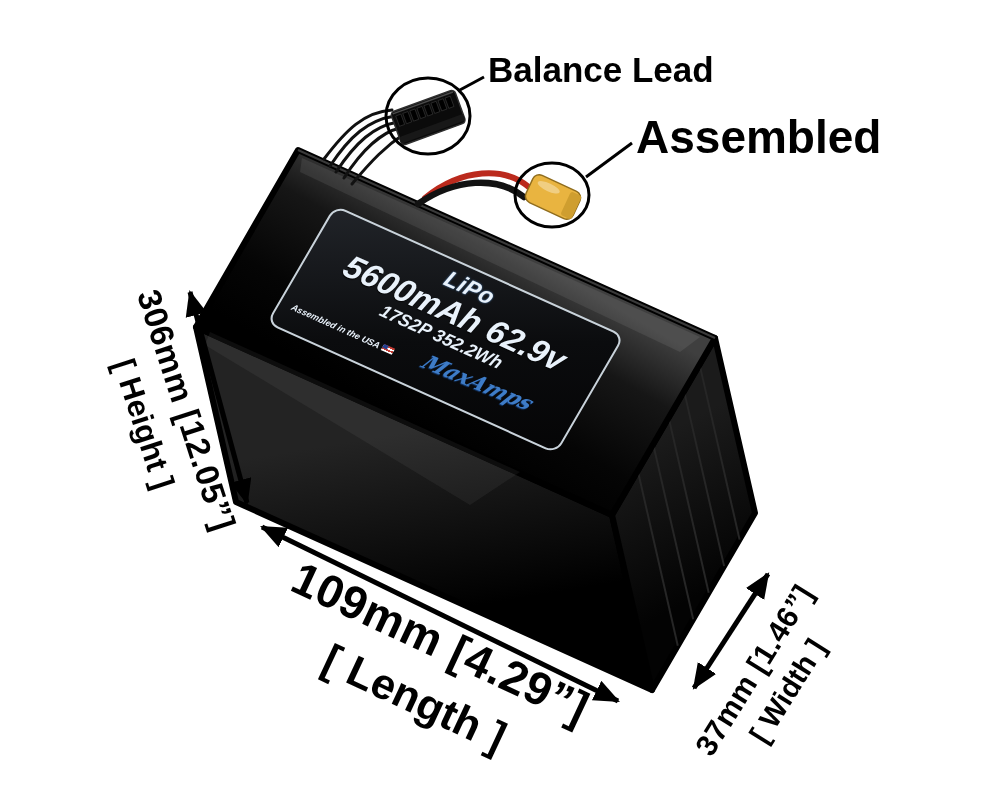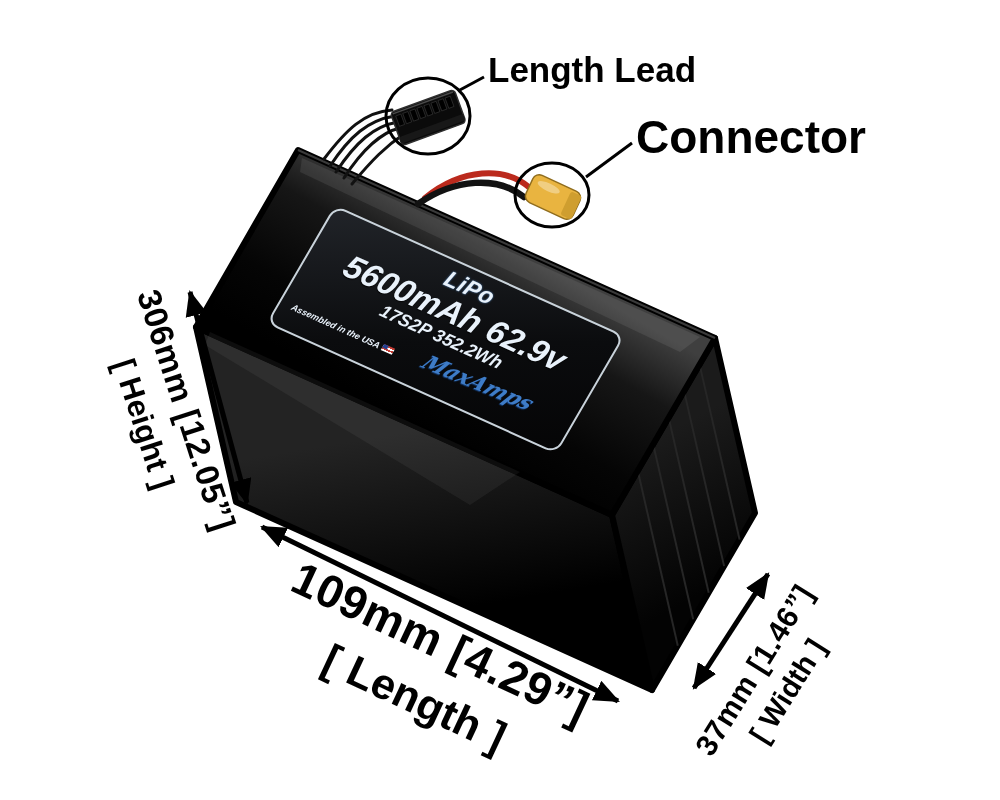--- a/index.html
+++ b/index.html
@@ -132,22 +132,22 @@
     <div class="plate-l3">17S2P 352.2Wh</div>
     <div class="plate-bottom">
       <span class="assembled">
         <span>Assembled in the USA</span>
         <span class="flag"></span>
       </span>
       <span class="logo">MaxAmps</span>
     </div>
   </div>
 
-  <div class="callout balance">Length Lead</div>
-  <div class="callout connector">Connector</div>
+  <div class="callout balance">Balance Lead</div>
+  <div class="callout connector">Assembled</div>
 
   <div class="dim dim-height">
     <div class="v">306mm [12.05”]</div>
     <div class="l">[ Height ]</div>
   </div>
   <div class="dim dim-length">
     <div class="v">109mm [4.29”]</div>
     <div class="l">[ Length ]</div>
   </div>
   <div class="dim dim-width">

